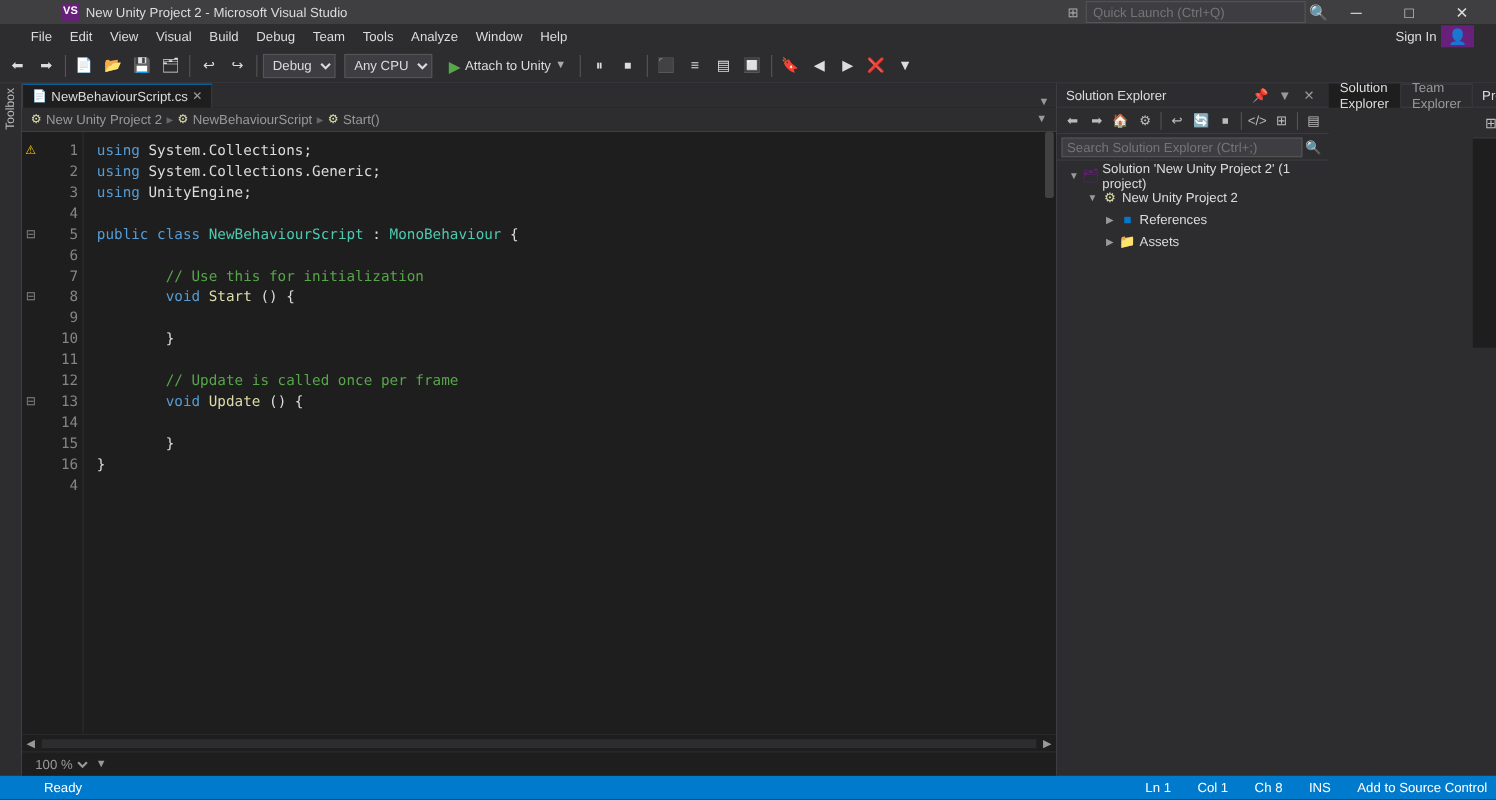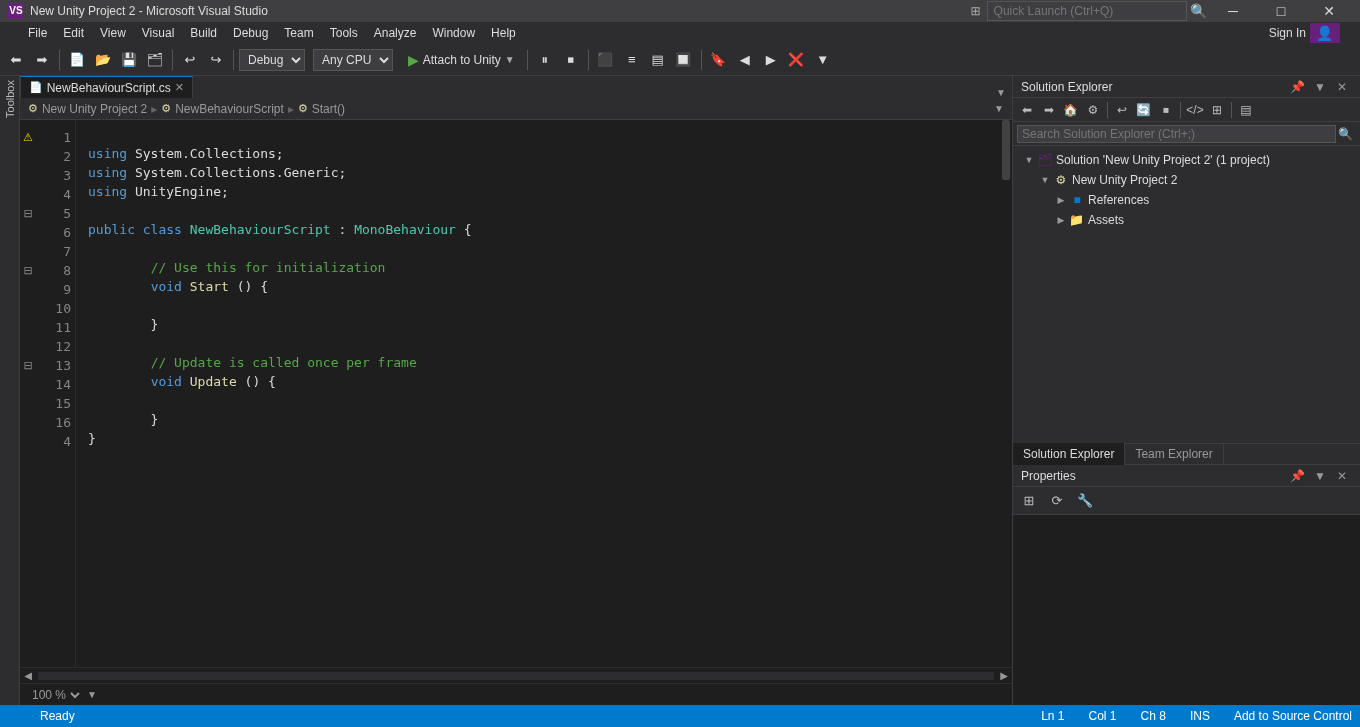--- a/index.html
+++ b/index.html
@@ -1,20 +1,20 @@
 <!DOCTYPE html>
 <html><head>
   <meta charset="utf-8">
   <style>
     * { margin: 0; padding: 0; box-sizing: border-box; }
     body { font-family: 'Segoe UI', sans-serif; font-size: 12px; background: #2d2d30; color: #dcdcdc; width: 1360px; height: 727px; overflow: hidden; }
 
     
     .title-bar { background: #3f3f41; height: 22px; display: flex; align-items: center; padding: 0 8px; justify-content: space-between; }
-    .title-bar-left { display: flex; align-items: center; gap: 6px; }
+    .title-bar-left { display: flex; align-items: center; gap: 6px; margin-left: 48px; }
     .title-bar-title { font-size: 12px; color: #dcdcdc; }
     .title-bar-right { display: flex; align-items: center; gap: 2px; }
     .title-bar-btn { width: 46px; height: 22px; display: flex; align-items: center; justify-content: center; cursor: pointer; color: #dcdcdc; font-size: 14px; }
     .vs-icon { width: 16px; height: 16px; background: #68217a; display: inline-block; font-size: 10px; color: white; text-align: center; line-height: 16px; font-weight: bold; }
 
     
     .search-bar-top { display: flex; align-items: center; gap: 4px; }
     .quick-launch { background: #3e3e42; border: 1px solid #555; color: #dcdcdc; font-size: 12px; width: 200px; height: 20px; padding: 0 6px; }
     .search-icon-top { color: #aaa; font-size: 14px; }
 
@@ -48,21 +48,21 @@
     .tab-close { font-size: 11px; color: #999; cursor: pointer; }
     .tab-dropdown { margin-left: auto; padding: 0 6px; color: #999; font-size: 10px; cursor: pointer; }
 
     
     .file-path-bar { background: #2d2d30; height: 22px; display: flex; align-items: center; padding: 0 8px; border-bottom: 1px solid #3e3e42; font-size: 12px; color: #999; gap: 4px; }
     .path-sep { color: #666; }
 
     
     .code-editor { flex: 1; background: #1e1e1e; overflow: hidden; position: relative; display: flex; }
     .line-numbers { width: 40px; background: #1e1e1e; padding: 8px 4px; text-align: right; color: #858585; font-size: 13px; font-family: 'Consolas', monospace; line-height: 19px; user-select: none; border-right: 1px solid #2d2d30; }
-    .code-content { flex: 1; padding: 24px 12px; font-family: 'Consolas', monospace; font-size: 13px; line-height: 19px; overflow-y: hidden; color: #dcdcdc; }
+    .code-content { flex: 1; padding: 8px 12px; font-family: 'Consolas', monospace; font-size: 13px; line-height: 19px; overflow-y: hidden; color: #dcdcdc; }
     .code-line { white-space: pre; height: 19px; }
     .kw { color: #569cd6; }
     .kw3 { color: #dcdcaa; }
     .type-name { color: #4ec9b0; }
     .comment { color: #57a64a; }
 
     
     .gutter-icons { width: 16px; padding: 8px 0; font-size: 11px; color: #858585; line-height: 19px; text-align: center; }
     .gutter-icon { height: 19px; display: flex; align-items: center; justify-content: center; cursor: pointer; }
 
@@ -73,21 +73,21 @@
     
     .bottom-bar-editor { display: flex; align-items: center; background: #1e1e1e; height: 16px; border-top: 1px solid #2d2d30; }
     .bottom-scroll-btn { width: 16px; height: 16px; display: flex; align-items: center; justify-content: center; color: #999; font-size: 10px; cursor: pointer; }
     .bottom-scrollbar { flex: 1; height: 8px; background: #2d2d30; margin: 0 2px; }
 
     
     .zoom-bar { background: #1e1e1e; height: 22px; display: flex; align-items: center; padding: 0 8px; gap: 4px; font-size: 12px; color: #999; border-top: 1px solid #2d2d30; }
     .zoom-select { background: #1e1e1e; border: none; color: #999; font-size: 12px; }
 
     
-    .right-panel { width: 348px; background: #2d2d30; display: flex; flex-direction: column; border-left: 1px solid #3e3e42; }
+    .right-panel { width: 400px; background: #2d2d30; display: flex; border-left: 1px solid #3e3e42; }
     .solution-explorer { flex: 1; display: flex; flex-direction: column; }
     .panel-header { height: 22px; background: #2d2d30; display: flex; align-items: center; padding: 0 8px; font-size: 12px; color: #dcdcdc; border-bottom: 1px solid #3e3e42; justify-content: space-between; }
     .panel-header-title { font-size: 12px; color: #dcdcdc; }
     .panel-header-btns { display: flex; gap: 2px; }
     .panel-header-btn { width: 20px; height: 20px; display: flex; align-items: center; justify-content: center; color: #999; cursor: pointer; font-size: 12px; }
 
     
     .se-toolbar { height: 24px; background: #2d2d30; display: flex; align-items: center; padding: 0 4px; gap: 2px; border-bottom: 1px solid #3e3e42; }
     .se-tb-btn { width: 20px; height: 20px; display: flex; align-items: center; justify-content: center; cursor: pointer; color: #bbb; font-size: 12px; border: 1px solid transparent; }
     .se-separator { width: 1px; height: 16px; background: #555; margin: 0 2px; }

